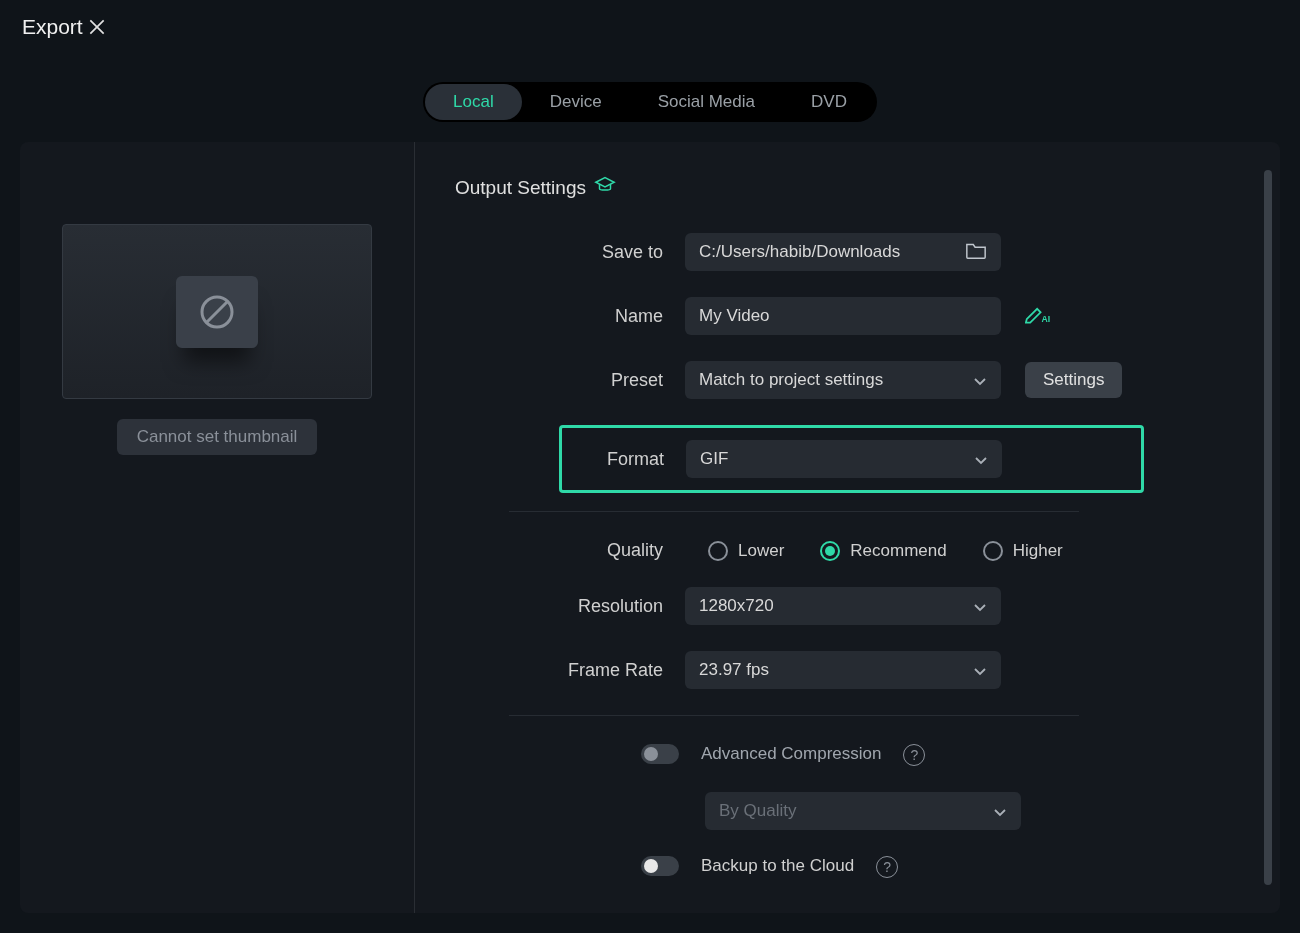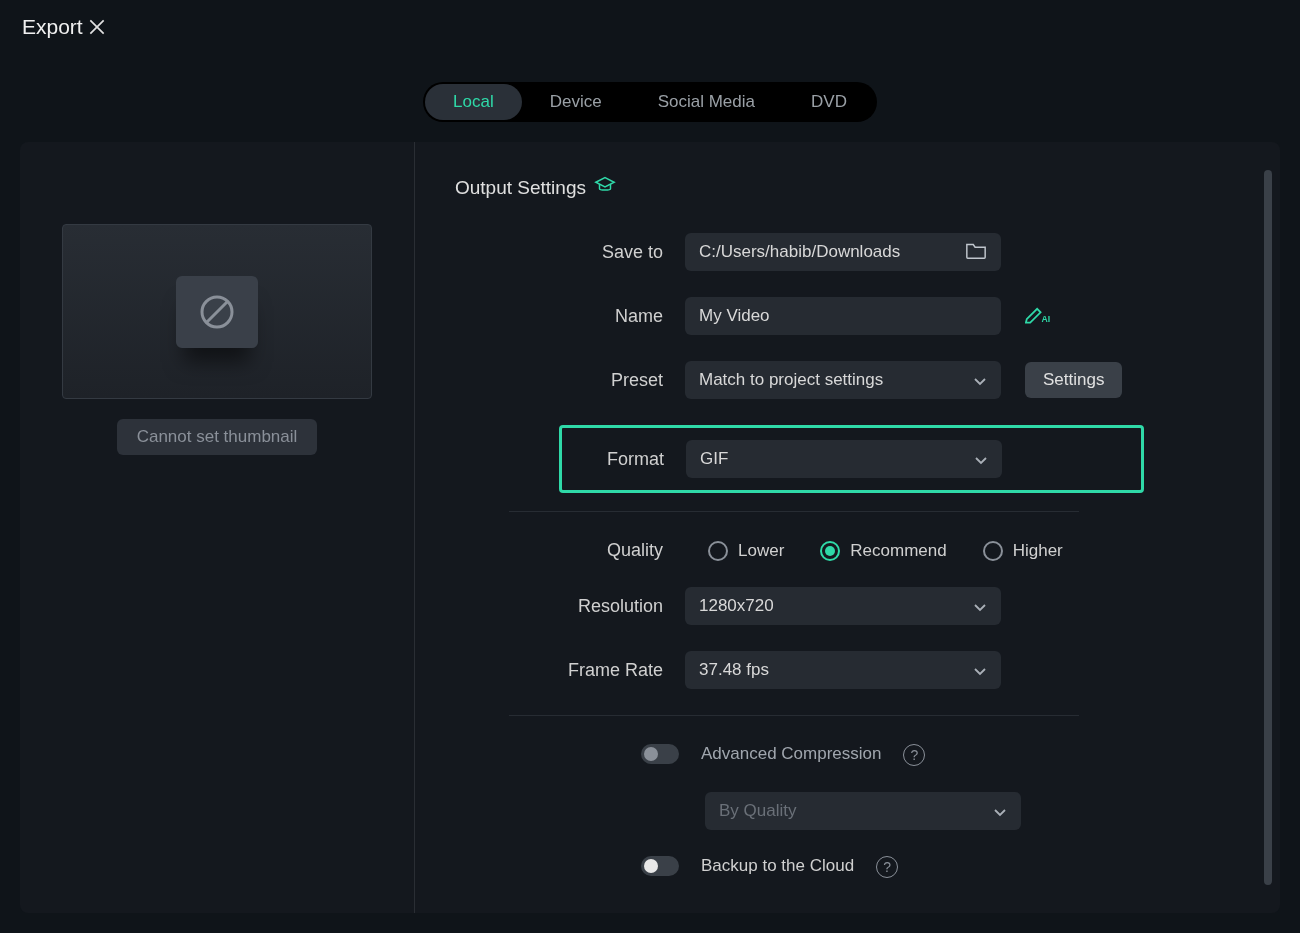--- a/index.html
+++ b/index.html
@@ -393,21 +393,21 @@
         <span>1280x720</span>
         <span class="chev"><svg viewBox="0 0 14 14" fill="none" stroke-width="1.8">
               <path d="M2 5 L7 10 L12 5"></path>
             </svg></span>
       </div>
     </div>
 
     <div class="row">
       <div class="label">Frame Rate</div>
       <div class="select">
-        <span>37.48 fps</span>
+        <span>23.97 fps</span>
         <span class="chev"><svg viewBox="0 0 14 14" fill="none" stroke-width="1.8">
               <path d="M2 5 L7 10 L12 5"></path>
             </svg></span>
       </div>
     </div>
 
     <div class="divider"></div>
 
     <div class="toggle-row">
       <div class="toggle">

